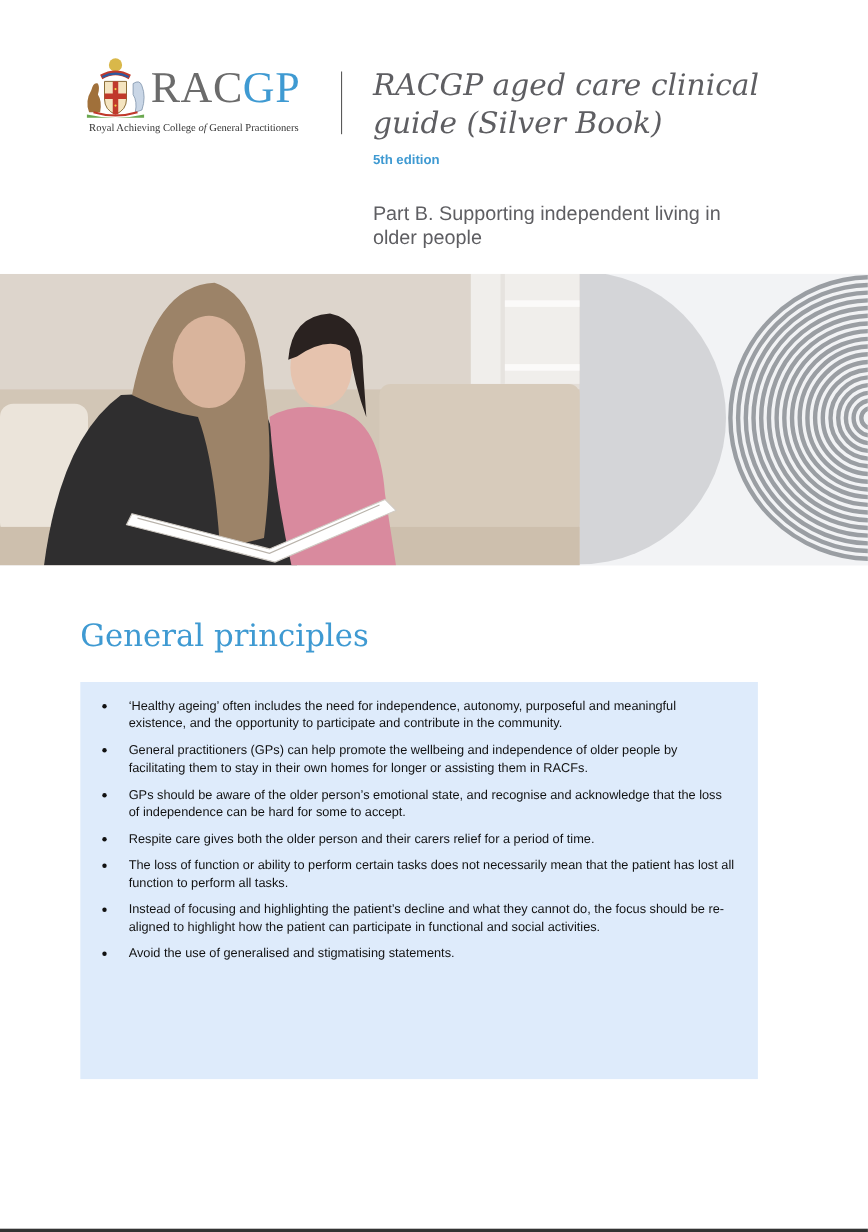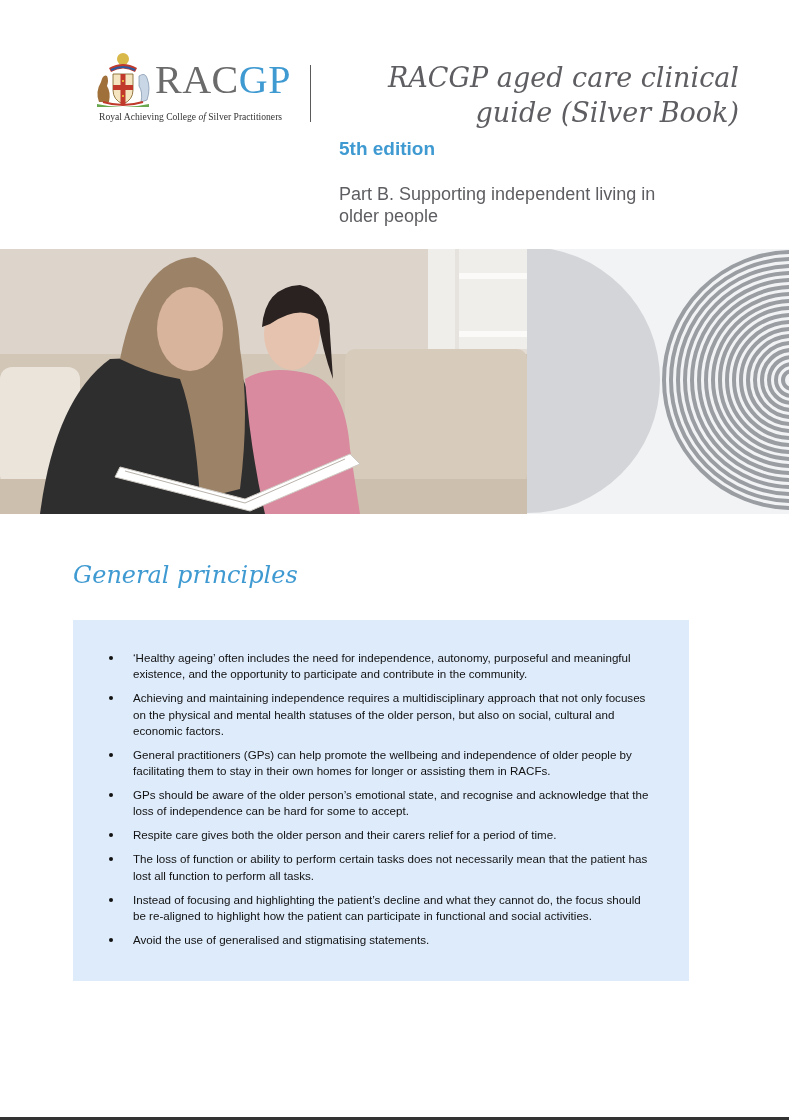--- a/index.html
+++ b/index.html
@@ -1,60 +1,59 @@
 <!DOCTYPE html>
 <html><head>
   <meta charset="utf-8">
   <style>
     html, body { margin: 0; padding: 0; }
     body {
       width: 789px; height: 1120px; position: relative; overflow: hidden;
       background: #ffffff;
       font-family: "Liberation Sans", sans-serif;
     }
-    .logo { position: absolute; left: 73px; top: 52px; width: 215px; height: 72px; margin-left: 18px; }
+    .logo { position: absolute; left: 73px; top: 52px; width: 215px; height: 72px; }
     .crest { position: absolute; left: 0; top: 0; width: 64px; height: 56px; }
     .wordmark {
       position: absolute; left: 64px; top: 6px;
       font-family: "Liberation Serif", serif; font-size: 40px; line-height: 44px;
       letter-spacing: 0.5px; color: #6b6b6b;
     }
     .wordmark .gp { color: #3f9ad2; }
     .college {
       position: absolute; left: 8px; top: 59px; white-space: nowrap;
       font-family: "Liberation Serif", serif; font-size: 9.6px; color: #333;
     }
     .college i { font-style: italic; }
     .divider { position: absolute; left: 310px; top: 65px; width: 1px; height: 57px; background: #5a5a5a; }
     .title {
       position: absolute; left: 339px; top: 60px; width: 400px;
       font-family: "DejaVu Serif", serif; font-style: italic; font-size: 27px; line-height: 35px;
       color: #5e5e62;
-      text-align: right;
     }
     .edition {
       position: absolute; left: 339px; top: 138px;
-      font-size: 19px; font-weight: bold; color: #3f9ad2;
+      font-size: 12px; font-weight: bold; color: #3f9ad2;
     }
     .part {
       position: absolute; left: 339px; top: 183px; width: 360px;
       font-size: 18px; line-height: 22px; color: #5e5e62;
     }
     .banner { position: absolute; left: 0; top: 249px; width: 789px; height: 265px; overflow: hidden; background: #f2f3f5; }
     .photo { position: absolute; left: 0; top: 0; width: 527px; height: 265px; }
     .shapes { position: absolute; left: 0; top: 0; }
     .heading {
       position: absolute; left: 73px; top: 561px;
-      font-family: "DejaVu Serif", serif; font-style: italic; font-size: 24px; color: #3f9ad2;
+      font-family: "DejaVu Serif", serif; font-size: 28px; color: #3f9ad2;
     }
     .box {
       position: absolute; left: 73px; top: 620px; width: 616px; height: 361px;
       background: #deebfb;
     }
-    .box ul { list-style: none; margin: 16px; padding: 14px 20px 0 44px; }
+    .box ul { list-style: none; margin: 0; padding: 14px 20px 0 44px; }
     .box li {
       position: relative; font-size: 11.6px; line-height: 16.3px; color: #111;
       margin-bottom: 7.7px;
     }
     .box li .dot {
       position: absolute; left: -24px; top: 6px; width: 4px; height: 4px; border-radius: 50%; background: #111;
     }
     .footer-rule { position: absolute; left: 0; top: 1117px; width: 789px; height: 3px; background: #333; }
   </style>
 </head>
@@ -74,21 +73,21 @@
     <path d="M22 22 L42 22 L42 38 Q42 48 32 52 Q22 48 22 38 Z" fill="#f4e4c0" stroke="#7a5a20" stroke-width="0.8"></path>
     <rect x="29.5" y="22" width="5" height="30" fill="#c0392b"></rect>
     <rect x="22" y="33" width="20" height="5" fill="#c0392b"></rect>
     <circle cx="32" cy="29" r="1" fill="#f4d03f"></circle>
     <circle cx="32" cy="44" r="1" fill="#f4d03f"></circle>
 
     <path d="M6 52 Q32 58 58 52 L58 55 L6 55 Z" fill="#6aa84f"></path>
     <path d="M12 50 Q32 56 52 50" stroke="#c0392b" stroke-width="2" fill="none"></path>
   </svg>
   <div class="wordmark"><span>RAC</span><span class="gp">GP</span></div>
-  <div class="college"><span>Royal Achieving College </span><i>of</i><span> Silver Practitioners</span></div>
+  <div class="college"><span>Royal Achieving College </span><i>of</i><span> General Practitioners</span></div>
 </div>
 
 <div class="divider"></div>
 
 <div class="title">RACGP aged care clinical guide (Silver Book)</div>
 <div class="edition">5th edition</div>
 <div class="part">Part B. Supporting independent living in older people</div>
 
 <div class="banner">
   <svg class="shapes" width="789" height="265" viewBox="0 0 789 265">
@@ -143,21 +142,20 @@
     <path d="M120 218 L245 250 L350 205 L360 215 L250 262 L115 228 Z" fill="#ffffff" stroke="#cfcac3" stroke-width="1"></path>
     <path d="M125 222 L245 254 L345 210" stroke="#b9b3ab" stroke-width="1" fill="none"></path>
   </svg>
 </div>
 
 <div class="heading">General principles</div>
 
 <div class="box">
   <ul>
     <li><span class="dot"></span><span>‘Healthy ageing’ often includes the need for independence, autonomy, purposeful and meaningful existence, and the opportunity to participate and contribute in the community.</span></li>
-    <li><span class="dot"></span><span>Achieving and maintaining independence requires a multidisciplinary approach that not only focuses on the physical and mental health statuses of the older person, but also on social, cultural and economic factors.</span></li>
     <li><span class="dot"></span><span>General practitioners (GPs) can help promote the wellbeing and independence of older people by facilitating them to stay in their own homes for longer or assisting them in RACFs.</span></li>
     <li><span class="dot"></span><span>GPs should be aware of the older person’s emotional state, and recognise and acknowledge that the loss of independence can be hard for some to accept.</span></li>
     <li><span class="dot"></span><span>Respite care gives both the older person and their carers relief for a period of time.</span></li>
     <li><span class="dot"></span><span>The loss of function or ability to perform certain tasks does not necessarily mean that the patient has lost all function to perform all tasks.</span></li>
     <li><span class="dot"></span><span>Instead of focusing and highlighting the patient’s decline and what they cannot do, the focus should be re-aligned to highlight how the patient can participate in functional and social activities.</span></li>
     <li><span class="dot"></span><span>Avoid the use of generalised and stigmatising statements.</span></li>
   </ul>
 </div>
 
 <div class="footer-rule"></div>

